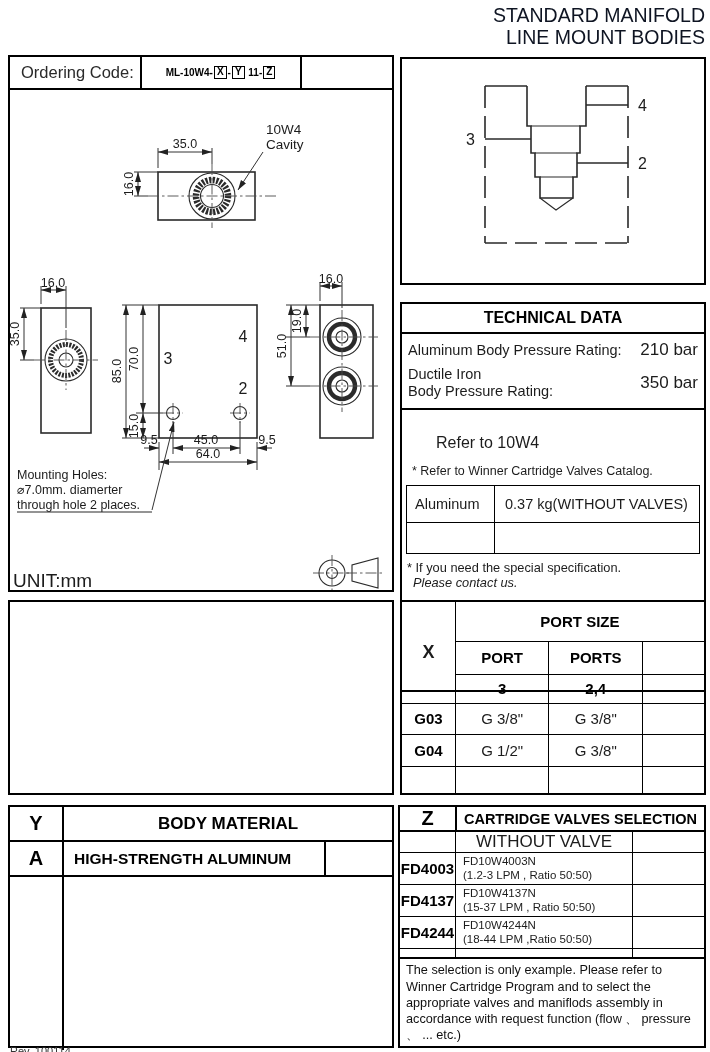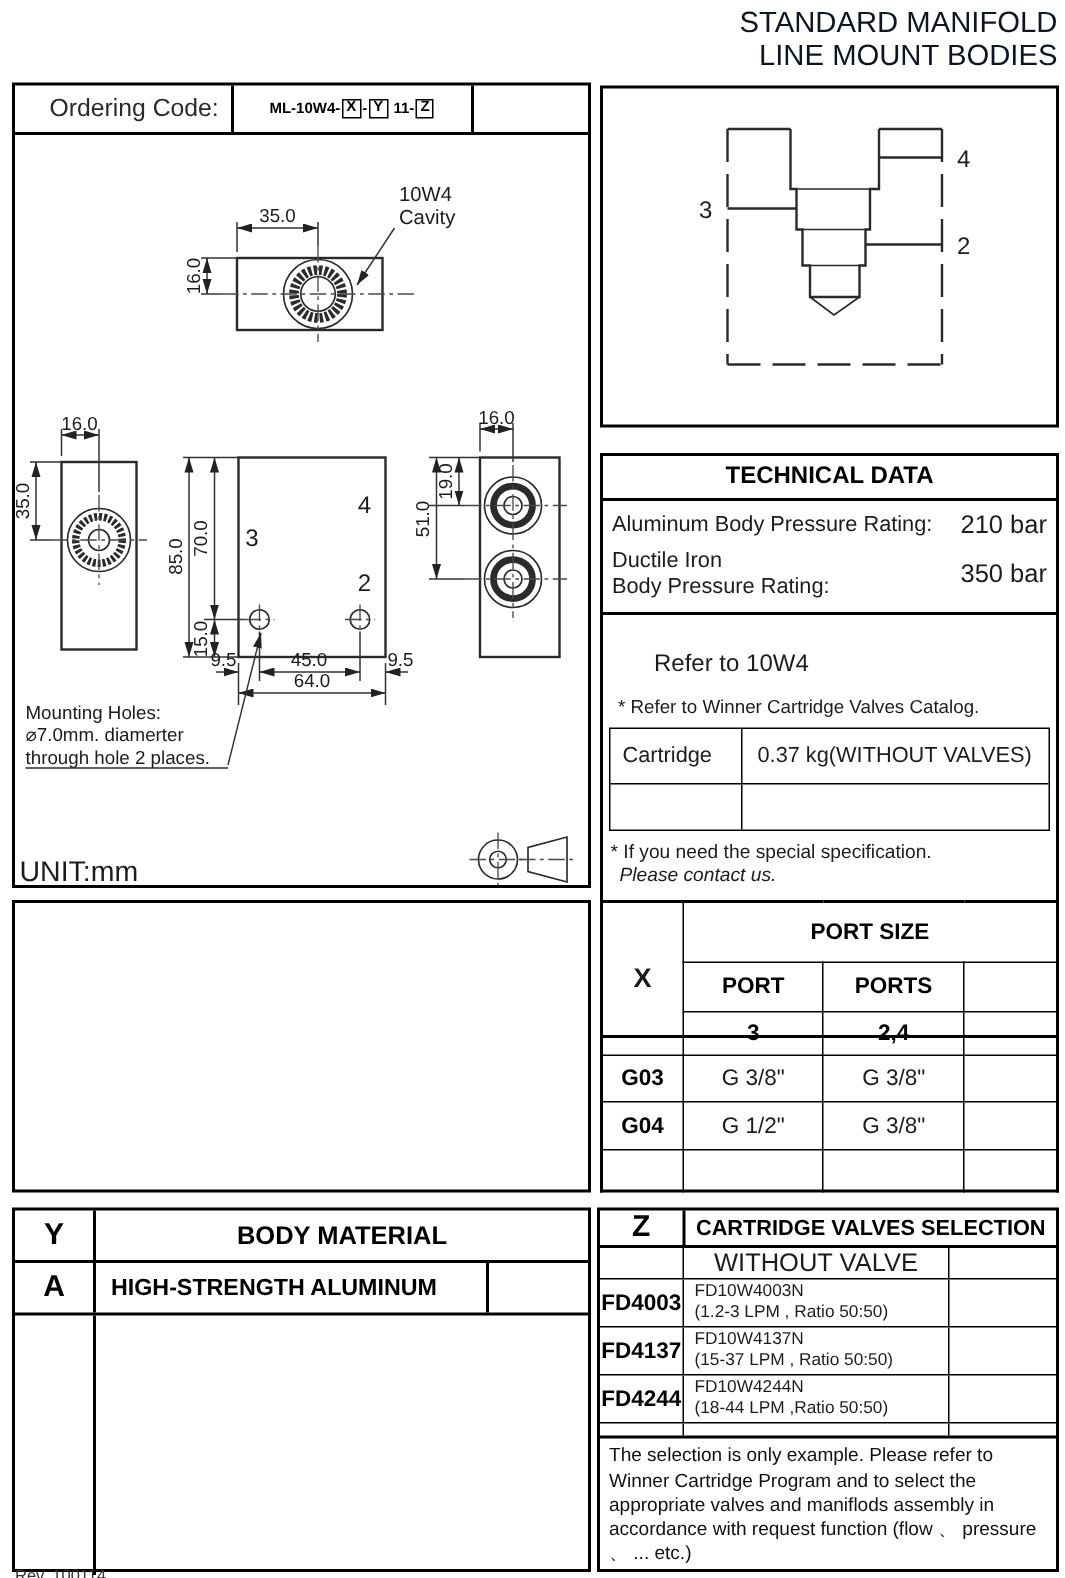--- a/index.html
+++ b/index.html
@@ -7,22 +7,22 @@
         font-family:"Liberation Sans","DejaVu Sans",sans-serif;color:#1c1c1c;}
   .box{position:absolute;border:2px solid #000;box-sizing:border-box;background:#fff;}
 
   
   .title{position:absolute;right:5px;top:5px;text-align:right;font-weight:400;
          font-size:19.5px;line-height:21.5px;color:#0e1422;}
 
   
   .ord{position:absolute;left:0;top:0;width:100%;height:33px;border-bottom:2px solid #000;
        display:flex;box-sizing:border-box;}
-  .ord-label{width:146px;border-right:2px solid #000;display:flex;align-items:center;
-             padding-left:23px;box-sizing:border-box;font-size:16.5px;color:#2a2a2a;}
+  .ord-label{width:132px;border-right:2px solid #000;display:flex;align-items:center;
+             padding-left:11px;box-sizing:border-box;font-size:16.5px;color:#2a2a2a;}
   .ord-code{width:160px;border-right:2px solid #000;display:flex;align-items:center;
             justify-content:center;box-sizing:border-box;font-size:10px;font-weight:700;
             color:#000;white-space:pre;}
   .boxed{border:1.6px solid #000;padding:0 2px;margin:0 1px;display:inline-block;line-height:1.05;}
 
   
   .tech-h{height:28px;border-bottom:2px solid #000;display:flex;align-items:center;
           justify-content:center;font-weight:700;font-size:16px;color:#000;}
   .tech-rows{border-bottom:2px solid #000;padding:3px 6px 5px;}
   .trow{display:flex;align-items:center;}
@@ -272,21 +272,21 @@
         </div>
         <div class="val">350 bar</div>
       </div>
     </div>
     <div class="cav">
       <div class="cav-v">Refer to 10W4</div>
       <div class="cav-n">* Refer to Winner Cartridge Valves Catalog.</div>
     </div>
     <div class="wt">
       <div class="wt-row">
-        <div class="wt-c1">Cartridge</div>
+        <div class="wt-c1">Aluminum</div>
         <div class="wt-c2">0.37  kg(WITHOUT VALVES)</div>
       </div>
       <div class="wt-row last">
         <div class="wt-c1"></div>
         <div class="wt-c2"></div>
       </div>
     </div>
     <div class="tech-note">
       <div>* If you need the special specification.</div>
       <div style="padding-left:6px;font-style:italic;">Please contact us.</div>

